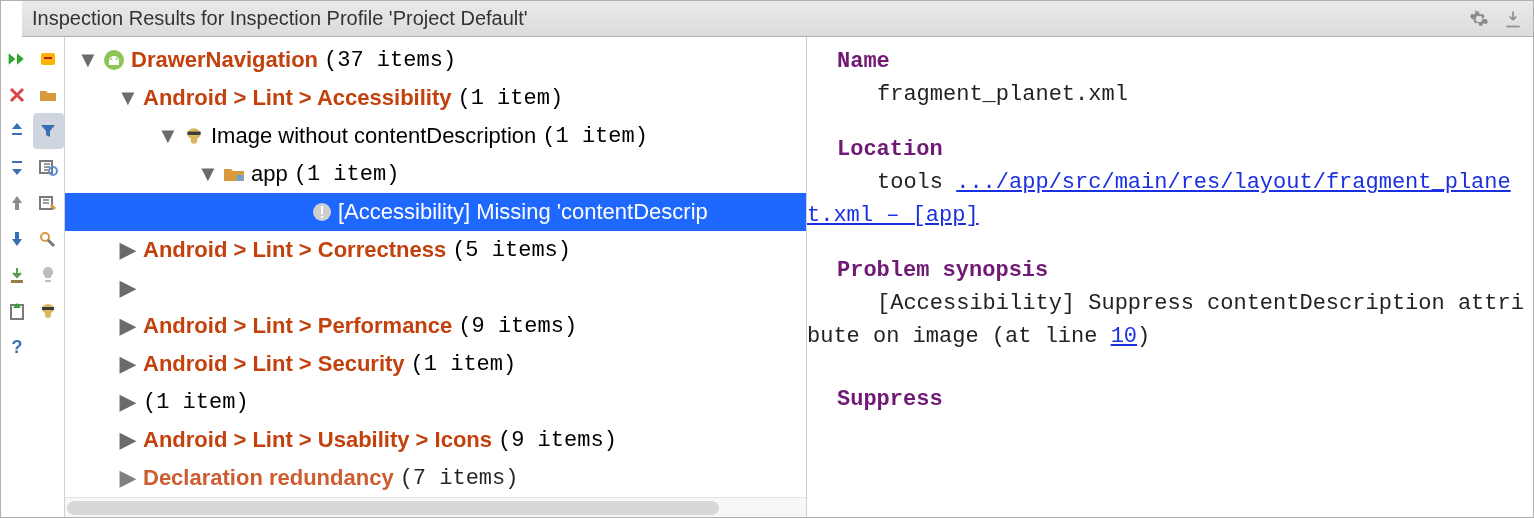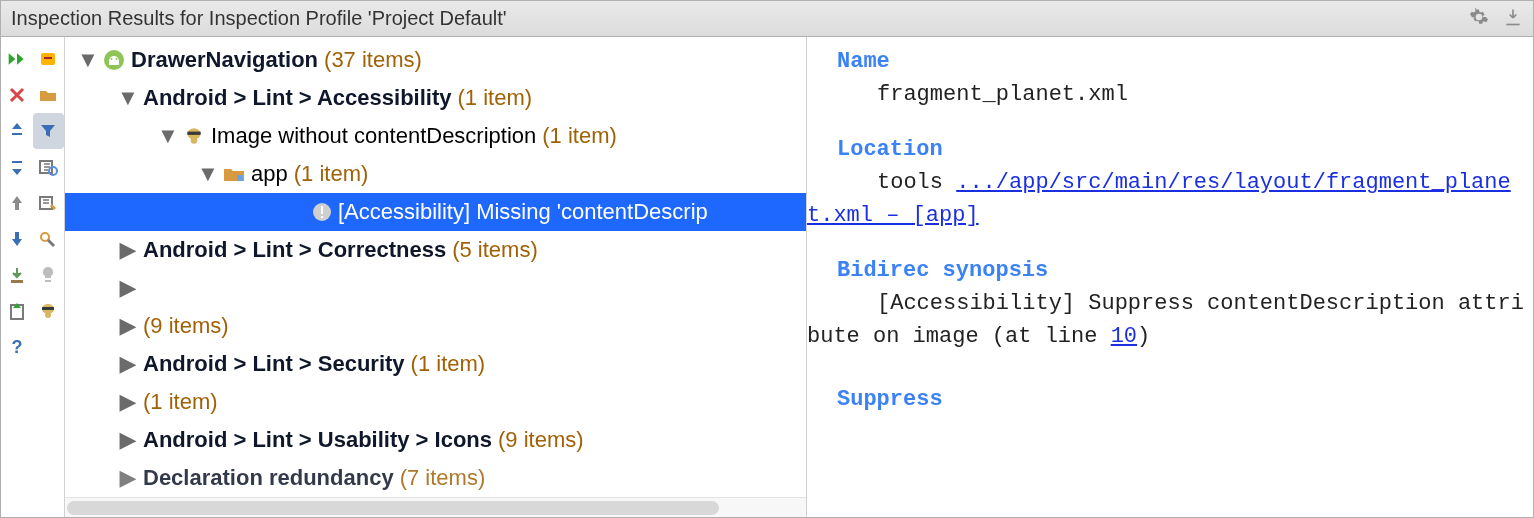--- a/index.html
+++ b/index.html
@@ -2,22 +2,22 @@
 <html><head>
 <meta charset="utf-8">
 <style>
   * { box-sizing: border-box; margin: 0; padding: 0; }
   html, body { width: 1534px; height: 518px; overflow: hidden; font-family: "Helvetica Neue", Arial, sans-serif; font-size: 20px; background: #fff; }
   .panel { display: flex; flex-direction: column; width: 100%; height: 100%; border: 1px solid #b0b0b0; }
   .header {
     background: linear-gradient(#e9e9e9, #dcdcdc);
     border-bottom: 1px solid #b0b0b0;
     padding: 6px 10px;
-    display: flex; align-items: flex-start; justify-content: space-between;
-    font-size: 20px; color: #333;
+    display: flex; align-items: center; justify-content: space-between;
+    font-size: 20px; color: #333; margin-left: 21px;
   }
   .header .right { display: flex; gap: 14px; align-items: center; color: #777; }
   .body { display: flex; flex: 1; overflow: hidden; }
   .toolbar {
     width: 64px;
     border-right: 1px solid #d0d0d0;
     display: flex; flex-direction: column; gap: 0;
     padding-top: 4px;
   }
   .toolbar-row { display: flex; }
@@ -39,40 +39,40 @@
     font-size: 22px;
     white-space: nowrap;
   }
   .tree-row {
     display: flex; align-items: center; gap: 6px;
     height: 38px;
     padding-left: 8px;
   }
   .tree-row.selected { background: #1f68ff; color: #fff; padding-left: 41px; }
   .disclosure { width: 18px; display: inline-flex; justify-content: center; color: #6b6b6b; }
-  .bold { font-weight: 700; color: #0f172a; }
-  .count { color: #a16207; }
+  .bold { font-weight: 700; color: #c2410c; }
+  .count { color: #000000; font-family: Liberation Mono, monospace; }
   .tree .indent { display:inline-block; }
   .hscroll {
     height: 20px; background: #f7f7f7;
     border-top: 1px solid #e3e3e3;
     position: relative;
   }
   .hscroll .thumb {
     position: absolute; left: 2px; top: 3px; height: 14px; width: 88%;
     background: #d8d8d8; border-radius: 8px;
   }
   .detail {
     flex: 1; padding: 8px 8px 0 0;
     font-family: Menlo, "Courier New", monospace;
     font-size: 22px; color: #222;
     overflow: hidden;
     line-height: 1.5;
   }
-  .detail .label { color: #3b82f6; font-weight: 700; padding-left: 30px;}
+  .detail .label { color: #701a75; font-weight: 700; padding-left: 30px;}
   .detail .val { padding-left: 70px; font-weight: 400;}
   .detail a { color: #1a2fe0; text-decoration: underline; }
   .detail .wrap { white-space: normal; word-break: break-all; }
   .detail .flow { padding-left:0; }
   svg { display: block; }
 </style>
 </head>
 <body>
 
 <div class="panel">
@@ -286,20 +286,21 @@
         </div>
 
         <div class="tree-row">
           <span class="indent" style="width:40px"></span>
           <span class="disclosure">▶</span>
         </div>
 
         <div class="tree-row">
           <span class="indent" style="width:40px"></span>
           <span class="disclosure">▶</span>
+          <span class="bold">Android &gt; Lint &gt; Performance</span>
           <span class="count">(9 items)</span>
         </div>
 
         <div class="tree-row">
           <span class="indent" style="width:40px"></span>
           <span class="disclosure">▶</span>
           <span class="bold">Android &gt; Lint &gt; Security</span>
           <span class="count">(1 item)</span>
         </div>
 
@@ -331,21 +332,21 @@
 
     <div class="detail">
       <div class="label">Name</div>
       <div class="val">fragment_planet.xml</div>
       <div style="height:22px"></div>
       <div class="label">Location</div>
       <div class="wrap" style="padding-left:0; text-indent:70px;">
         <span>tools </span><a href="#">.../app/src/main/res/layout/fragment_planet.xml – [app]</a>
       </div>
       <div style="height:22px"></div>
-      <div class="label">Bidirec synopsis</div>
+      <div class="label">Problem synopsis</div>
       <div class="wrap flow" style="text-indent:70px;">
         <span>[Accessibility] Suppress contentDescription attribute on image (at line </span><a href="#">10</a><span>)</span>
       </div>
       <div style="height:30px"></div>
       <div class="label">Suppress</div>
       <div style="height:16px"></div>
     </div>
 
   </div>
 </div>

